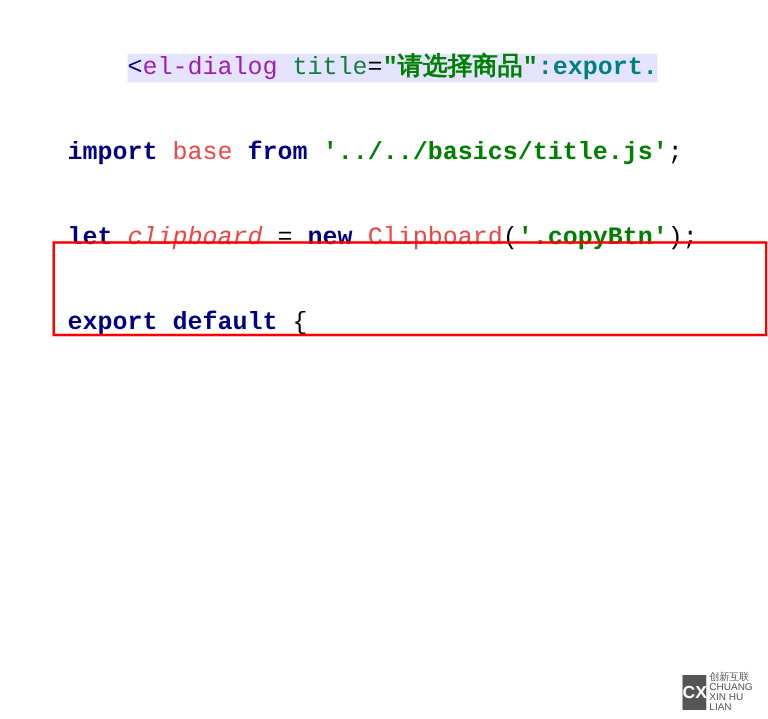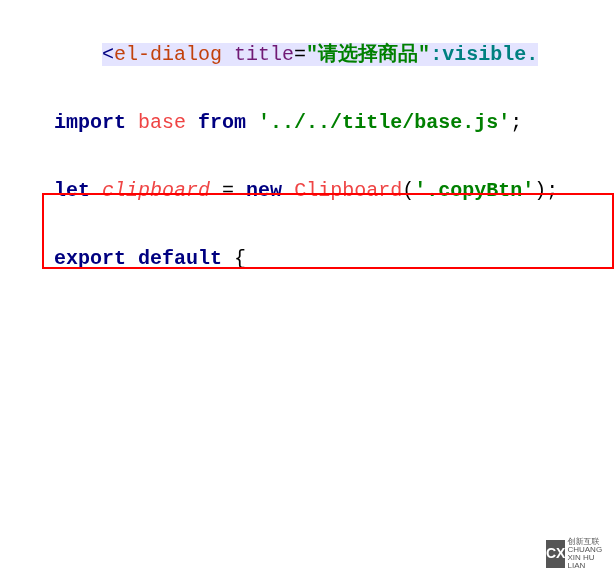--- a/index.html
+++ b/index.html
@@ -13,22 +13,22 @@
     overflow: hidden;
     position: relative;
     line-height: 1.7;
   }
   .code-container {
     padding: 4px 6px 0 6px;
     white-space: pre;
     position: relative;
   }
   .punct { color: #000080; }
-  .tag { color: #c2410c; }
-  .attr-name { color: #701a75; }
+  .tag { color: #a21caf; }
+  .attr-name { color: #15803d; }
   .kw { color: #000080; font-weight: bold; }
   .kw-var { color: #000080; font-weight: bold; margin-top: 11px; }
   .ident { color: #ef4444; }
   .str { color: #008000; font-weight: bold; }
   .italic { font-style: italic; }
   .op { color: #000000; }
   .punc { color: #000000; }
   .attr-bind { color: #008080; font-weight: bold; }
   .tag-hl { background: #e4e4ff; }
   .red-box {
@@ -62,22 +62,22 @@
     font-size: 8px;
     line-height: 1;
     font-family: Arial, sans-serif;
     color: #555;
   }
 </style>
 </head>
 <body>
 
 <div class="code-container">
-<div>        <span class="tag-hl"><span class="punct">&lt;</span><span class="tag">el-dialog</span><span> </span><span class="attr-name">title</span><span>=</span><span class="str">"请选择商品"</span><span class="attr-bind">:visible.</span></span></div>
-<div>    <span class="kw">import</span> <span class="ident">base</span> <span class="kw">from</span> <span class="str">'../../title/base.js'</span><span class="punc">;</span></div>
+<div>        <span class="tag-hl"><span class="punct">&lt;</span><span class="tag">el-dialog</span><span> </span><span class="attr-name">title</span><span>=</span><span class="str">"请选择商品"</span><span class="attr-bind">:export.</span></span></div>
+<div>    <span class="kw">import</span> <span class="ident">base</span> <span class="kw">from</span> <span class="str">'../../basics/title.js'</span><span class="punc">;</span></div>
 <div>    <span class="kw-var">let</span> <span class="ident italic">clipboard</span><span class="op"> = </span><span class="kw">new</span> <span class="ident">Clipboard</span><span class="punc">(</span><span class="str">'.copyBtn'</span><span class="punc">)</span><span class="punc">;</span></div>
 <div>    <span class="kw">export</span> <span class="kw">default</span> <span class="punc">{</span></div>
 
 
 
 
 
 
 
 

